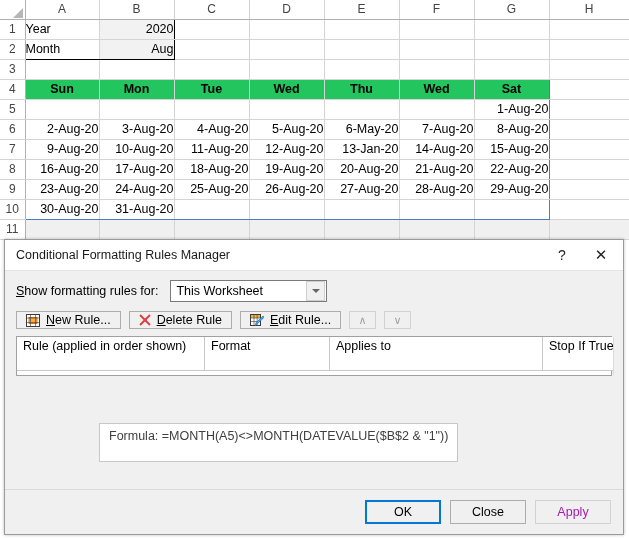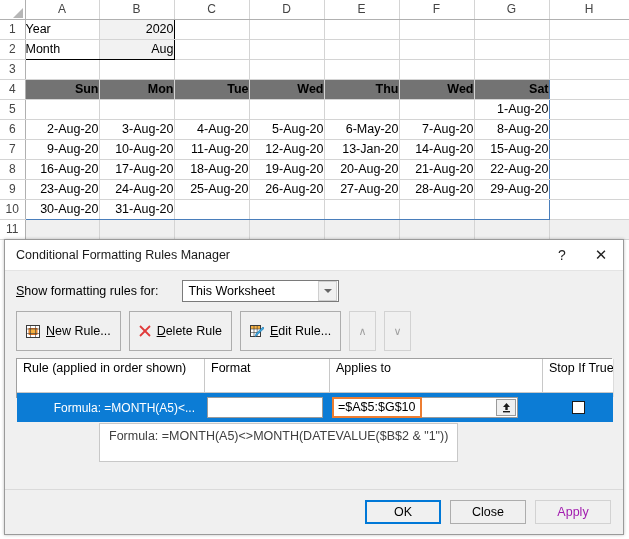--- a/index.html
+++ b/index.html
@@ -69,23 +69,23 @@
     border-bottom: 1px solid #d4d4d4;
     vertical-align: middle;
     padding: 0 4px;
     white-space: nowrap;
     overflow: hidden;
   }
   td.num { text-align: right; }
   td.lbl { text-align: left; }
   .shaded { background: #f2f2f2; }
   .hdrband {
-    background: #737373;
+    background: #22c55e;
     font-weight: bold;
-    text-align: right;
+    text-align: center;
   }
   
   .blkTop { border-top: 1px solid #000 !important; }
   .blkBot { border-bottom: 1px solid #000 !important; }
   .blkLeft { border-left: 1px solid #000 !important; }
   .blkRight { border-right: 1px solid #000 !important; }
   .calTop { border-top: 1px solid #4a7ebb !important; }
   .calBot { border-bottom: 1px solid #4a7ebb !important; }
   .calLeft { border-left: 1px solid #4a7ebb !important; }
   .calRight { border-right: 1px solid #4a7ebb !important; }
@@ -119,21 +119,21 @@
     display: flex; align-items: center; justify-content: center;
     font-size: 14px; color: #222;
     cursor: default;
   }
   .tbtn.help { font-size: 14px; width: 34px; }
   .tbtn.close { font-size: 15px; width: 44px; }
 
   .dlgbody { padding: 9px 11px 0 11px; position: relative; }
 
   .rowline { display: flex; align-items: center; margin-bottom: 9px; }
-  .lblshow { font-size: 12.5px; margin-right: 24px; }
+  .lblshow { font-size: 12.5px; margin-right: 12px; }
   .u { text-decoration: underline; }
 
   .combo {
     width: 157px; height: 22px;
     background: #fff;
     border: 1px solid #7a7a7a;
     display: flex; align-items: center;
     padding-left: 5px;
     font-size: 12.5px;
     position: relative;
@@ -148,21 +148,21 @@
   }
   .chev {
     width: 0; height: 0;
     border-left: 4px solid transparent;
     border-right: 4px solid transparent;
     border-top: 4px solid #666;
   }
 
   .toolbar { display: flex; align-items: center; gap: 8px; margin-bottom: 7px; }
   .btn {
-    height: 40px;
+    height: 18px;
     background: #f0f0f0;
     border: 1px solid #adadad;
     display: inline-flex; align-items: center;
     padding: 0 9px;
     font-size: 12.5px;
     gap: 6px;
     white-space: nowrap;
   }
   .btn.sq { width: 27px; padding: 0; justify-content: center; }
   .btn.disabled { color: #a0a0a0; background: #f0f0f0; border-color: #d2d2d2; }
@@ -523,40 +523,20 @@
     </div>
 
     <div class="rulesbox">
       <div class="rulestbl">
         <div class="rhdr">
           <div class="c1">Rule (applied in order shown)</div>
           <div class="c2">Format</div>
           <div class="c3">Applies to</div>
           <div class="c4">Stop If True</div>
         </div>
-        <div class="rrow">
-          <div class="rc rulename">Formula: =MONTH(A5)&lt;...</div>
-          <div class="rc fmtcell">
-            <div class="fmtpreview"></div>
-          </div>
-          <div class="rc appliescell">
-            <div class="refbox">
-              <span class="reftext">=$A$5:$G$10</span>
-              <span class="refpick">
-                <svg width="11" height="11" viewBox="0 0 11 11">
-                  <path d="M5.5 1 L9 5 L6.7 5 L6.7 8 L4.3 8 L4.3 5 L2 5 Z" fill="#1b1b1b"></path>
-                  <rect x="2" y="9" width="7" height="1.4" fill="#1b1b1b"></rect>
-                </svg>
-              </span>
-            </div>
-          </div>
-          <div class="rc stopcell">
-            <span class="chk"></span>
-          </div>
-        </div>
       </div>
       <div class="vscroll"></div>
     </div>
 
     <div class="tipbox">Formula: =MONTH(A5)&lt;&gt;MONTH(DATEVALUE($B$2 &amp; "1"))</div>
   </div>
 
   <div class="footer">
     <div class="fbtn default">OK</div>
     <div class="fbtn">Close</div>

